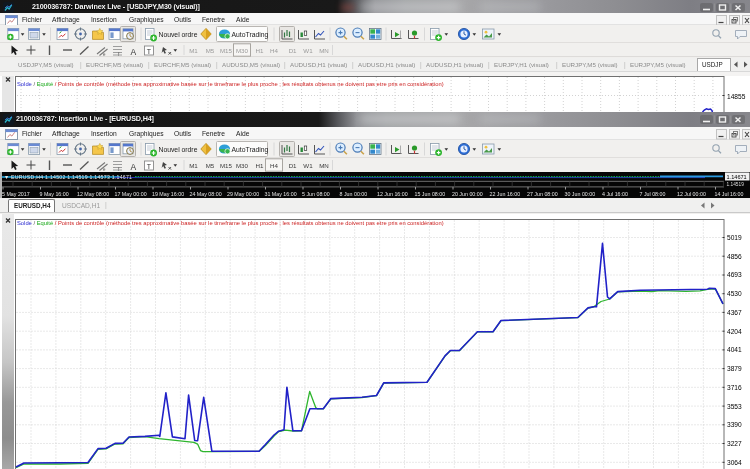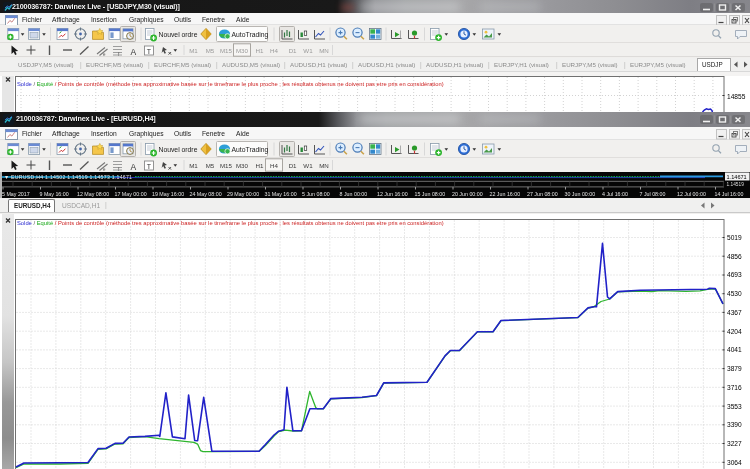--- a/index.html
+++ b/index.html
@@ -6,21 +6,21 @@
 <div style="position:relative;width:750px;height:469px;overflow:hidden;background:#f0efed">
 <div style="position:absolute;left:0;top:0px;width:750px;height:13px;background:linear-gradient(90deg,#161616 0%,#191919 45.0%,#55565a 47.5%,#8f9094 50.0%,#9ea0a2 54.0%,#a6a6a8 62%,#9a9a9e 72%,#8e8e92 82%,#7e7e84 92%,#87878c 100%);overflow:hidden">
       <div style="position:absolute;left:360px;top:2px;width:100px;height:10px;background:rgba(235,238,240,0.4);filter:blur(5px)"></div>
       <div style="position:absolute;left:480px;top:3px;width:60px;height:8px;background:rgba(230,233,236,0.28);filter:blur(5px)"></div>
       <div style="position:absolute;left:341px;top:4px;width:13px;height:7px;background:rgba(190,80,70,0.4);filter:blur(3px)"></div>
       <svg width="11" height="11" style="position:absolute;left:3px;top:1.5px">
         <rect width="11" height="11" rx="2" fill="#101820"></rect>
         <path d="M2 8.5 l2.3-3 1.8 1.5 2.6-4" stroke="#2ab5c8" stroke-width="1.3" fill="none"></path>
         <path d="M2 6 l2.3-2 1.8 1 2.6-2.5" stroke="#3a78d0" stroke-width="1" fill="none"></path>
       </svg>
-      <span style="position:absolute;left:12px;top:2px;font-size:7.2px;font-weight:bold;letter-spacing:-0.15px;color:#f5f5f5;text-shadow:0 1px 1px #000;white-space:nowrap">2100036787: Darwinex Live - [USDJPY,M30 (visual)]</span>
+      <span style="position:absolute;left:32px;top:2px;font-size:7.2px;font-weight:bold;letter-spacing:-0.15px;color:#f5f5f5;text-shadow:0 1px 1px #000;white-space:nowrap">2100036787: Darwinex Live - [USDJPY,M30 (visual)]</span>
       <svg width="60" height="13" style="position:absolute;left:697px;top:0.5px">
         <rect x="3" y="2" width="13" height="9" rx="2" fill="#4a4a4a" opacity="0.35"></rect>
         <rect x="19" y="2" width="13" height="9" rx="2" fill="#4a4a4a" opacity="0.35"></rect>
         <rect x="35" y="2" width="13" height="9" rx="2" fill="#4a4a4a" opacity="0.35"></rect>
         <path d="M6 8.5 h7" stroke="#f0f0f0" stroke-width="1.6"></path>
         <rect x="22.5" y="4" width="6" height="5" fill="none" stroke="#f0f0f0" stroke-width="1.4"></rect>
         <path d="M38.5 4.5 l5 4.5 m0 -4.5 l-5 4.5" stroke="#f0f0f0" stroke-width="1.5"></path>
         <line x1="17.5" y1="2.5" x2="17.5" y2="10.5" stroke="#999" stroke-width="0.6"></line>
         <line x1="33.5" y1="2.5" x2="33.5" y2="10.5" stroke="#999" stroke-width="0.6"></line>
       </svg>
@@ -212,21 +212,21 @@
 <div style="position:absolute;left:17px;top:4.5px;font-size:5.8px;white-space:nowrap"><span style="color:#2a2ad0">Solde</span><span style="color:#555"> / </span><span style="color:#18a818">Equité</span><span style="color:#cc2222"> / Points de contrôle (méthode tres approximative basée sur le timeframe le plus proche ; les résultats obtenus ne doivent pas etre pris en considération)</span></div>
 </div>
 <div style="position:absolute;left:0;top:112px;width:750px;height:15px;background:linear-gradient(90deg,#161616 0%,#191919 42.5%,#55565a 45.0%,#8f9094 47.5%,#9ea0a2 51.5%,#a6a6a8 62%,#9a9a9e 72%,#8e8e92 82%,#7e7e84 92%,#87878c 100%);overflow:hidden">
       <div style="position:absolute;left:360px;top:2px;width:100px;height:10px;background:rgba(235,238,240,0.4);filter:blur(5px)"></div>
       <div style="position:absolute;left:480px;top:3px;width:60px;height:8px;background:rgba(230,233,236,0.28);filter:blur(5px)"></div>
       <svg width="11" height="11" style="position:absolute;left:3px;top:1.5px">
         <rect width="11" height="11" rx="2" fill="#101820"></rect>
         <path d="M2 8.5 l2.3-3 1.8 1.5 2.6-4" stroke="#2ab5c8" stroke-width="1.3" fill="none"></path>
         <path d="M2 6 l2.3-2 1.8 1 2.6-2.5" stroke="#3a78d0" stroke-width="1" fill="none"></path>
       </svg>
-      <span style="position:absolute;left:16px;top:2px;font-size:7.2px;font-weight:bold;letter-spacing:-0.15px;color:#f5f5f5;text-shadow:0 1px 1px #000;white-space:nowrap">2100036787: Darwinex Live - [EURUSD,H4]</span>
+      <span style="position:absolute;left:16px;top:2px;font-size:7.2px;font-weight:bold;letter-spacing:-0.15px;color:#f5f5f5;text-shadow:0 1px 1px #000;white-space:nowrap">2100036787: Insertion Live - [EURUSD,H4]</span>
       <svg width="60" height="13" style="position:absolute;left:697px;top:0.5px">
         <rect x="3" y="2" width="13" height="9" rx="2" fill="#4a4a4a" opacity="0.35"></rect>
         <rect x="19" y="2" width="13" height="9" rx="2" fill="#4a4a4a" opacity="0.35"></rect>
         <rect x="35" y="2" width="13" height="9" rx="2" fill="#4a4a4a" opacity="0.35"></rect>
         <path d="M6 8.5 h7" stroke="#f0f0f0" stroke-width="1.6"></path>
         <rect x="22.5" y="4" width="6" height="5" fill="none" stroke="#f0f0f0" stroke-width="1.4"></rect>
         <path d="M38.5 4.5 l5 4.5 m0 -4.5 l-5 4.5" stroke="#f0f0f0" stroke-width="1.5"></path>
         <line x1="17.5" y1="2.5" x2="17.5" y2="10.5" stroke="#999" stroke-width="0.6"></line>
         <line x1="33.5" y1="2.5" x2="33.5" y2="10.5" stroke="#999" stroke-width="0.6"></line>
       </svg>

